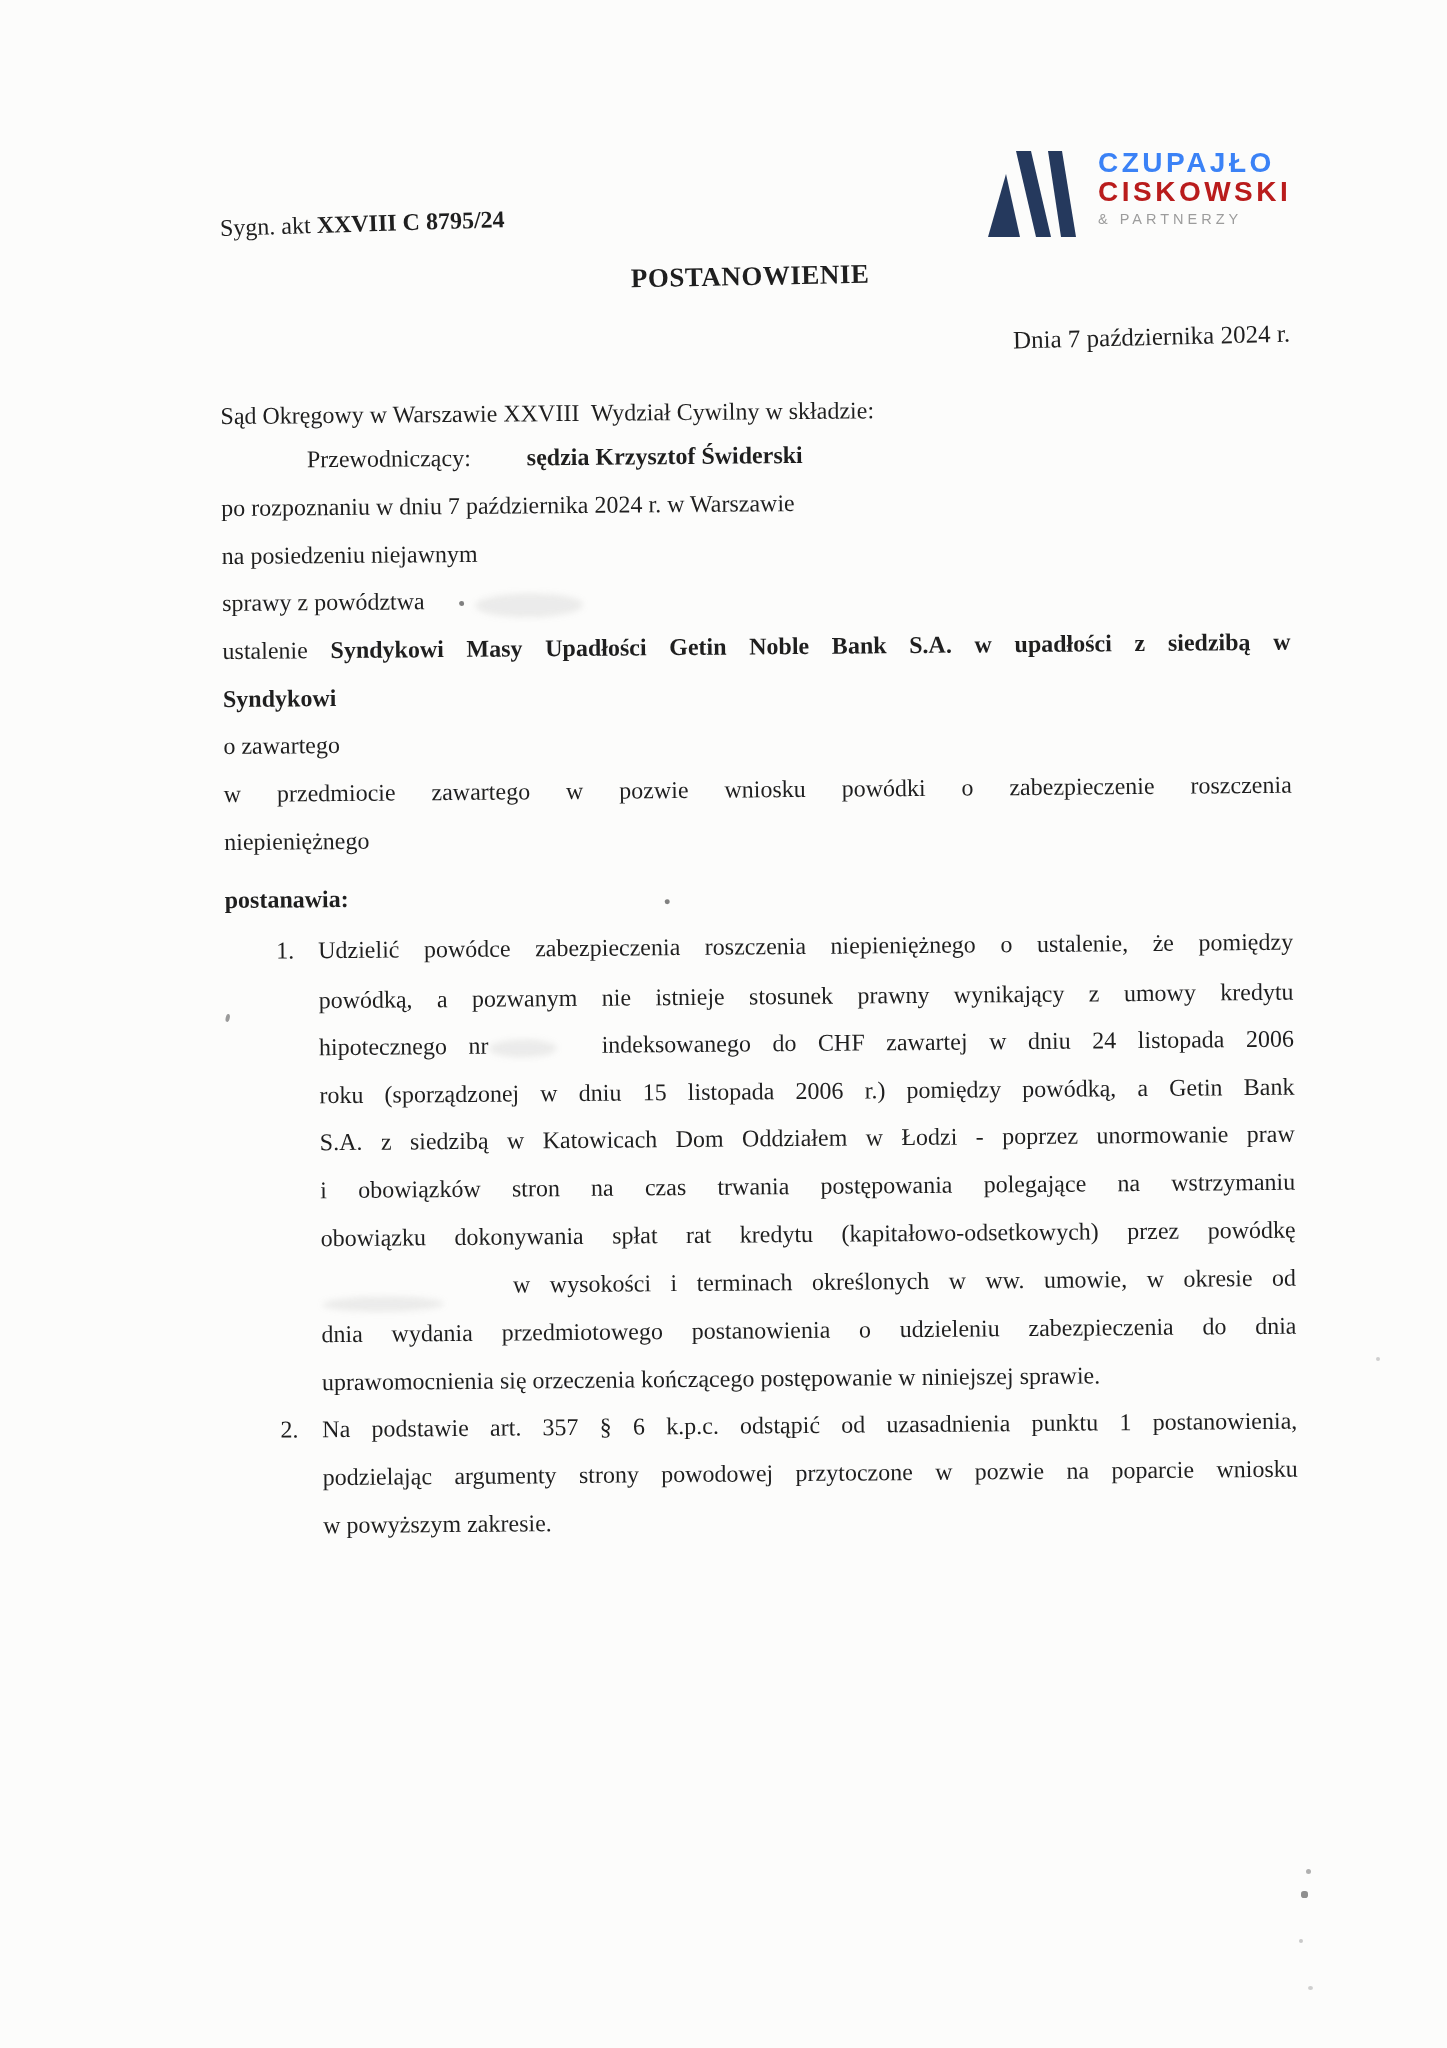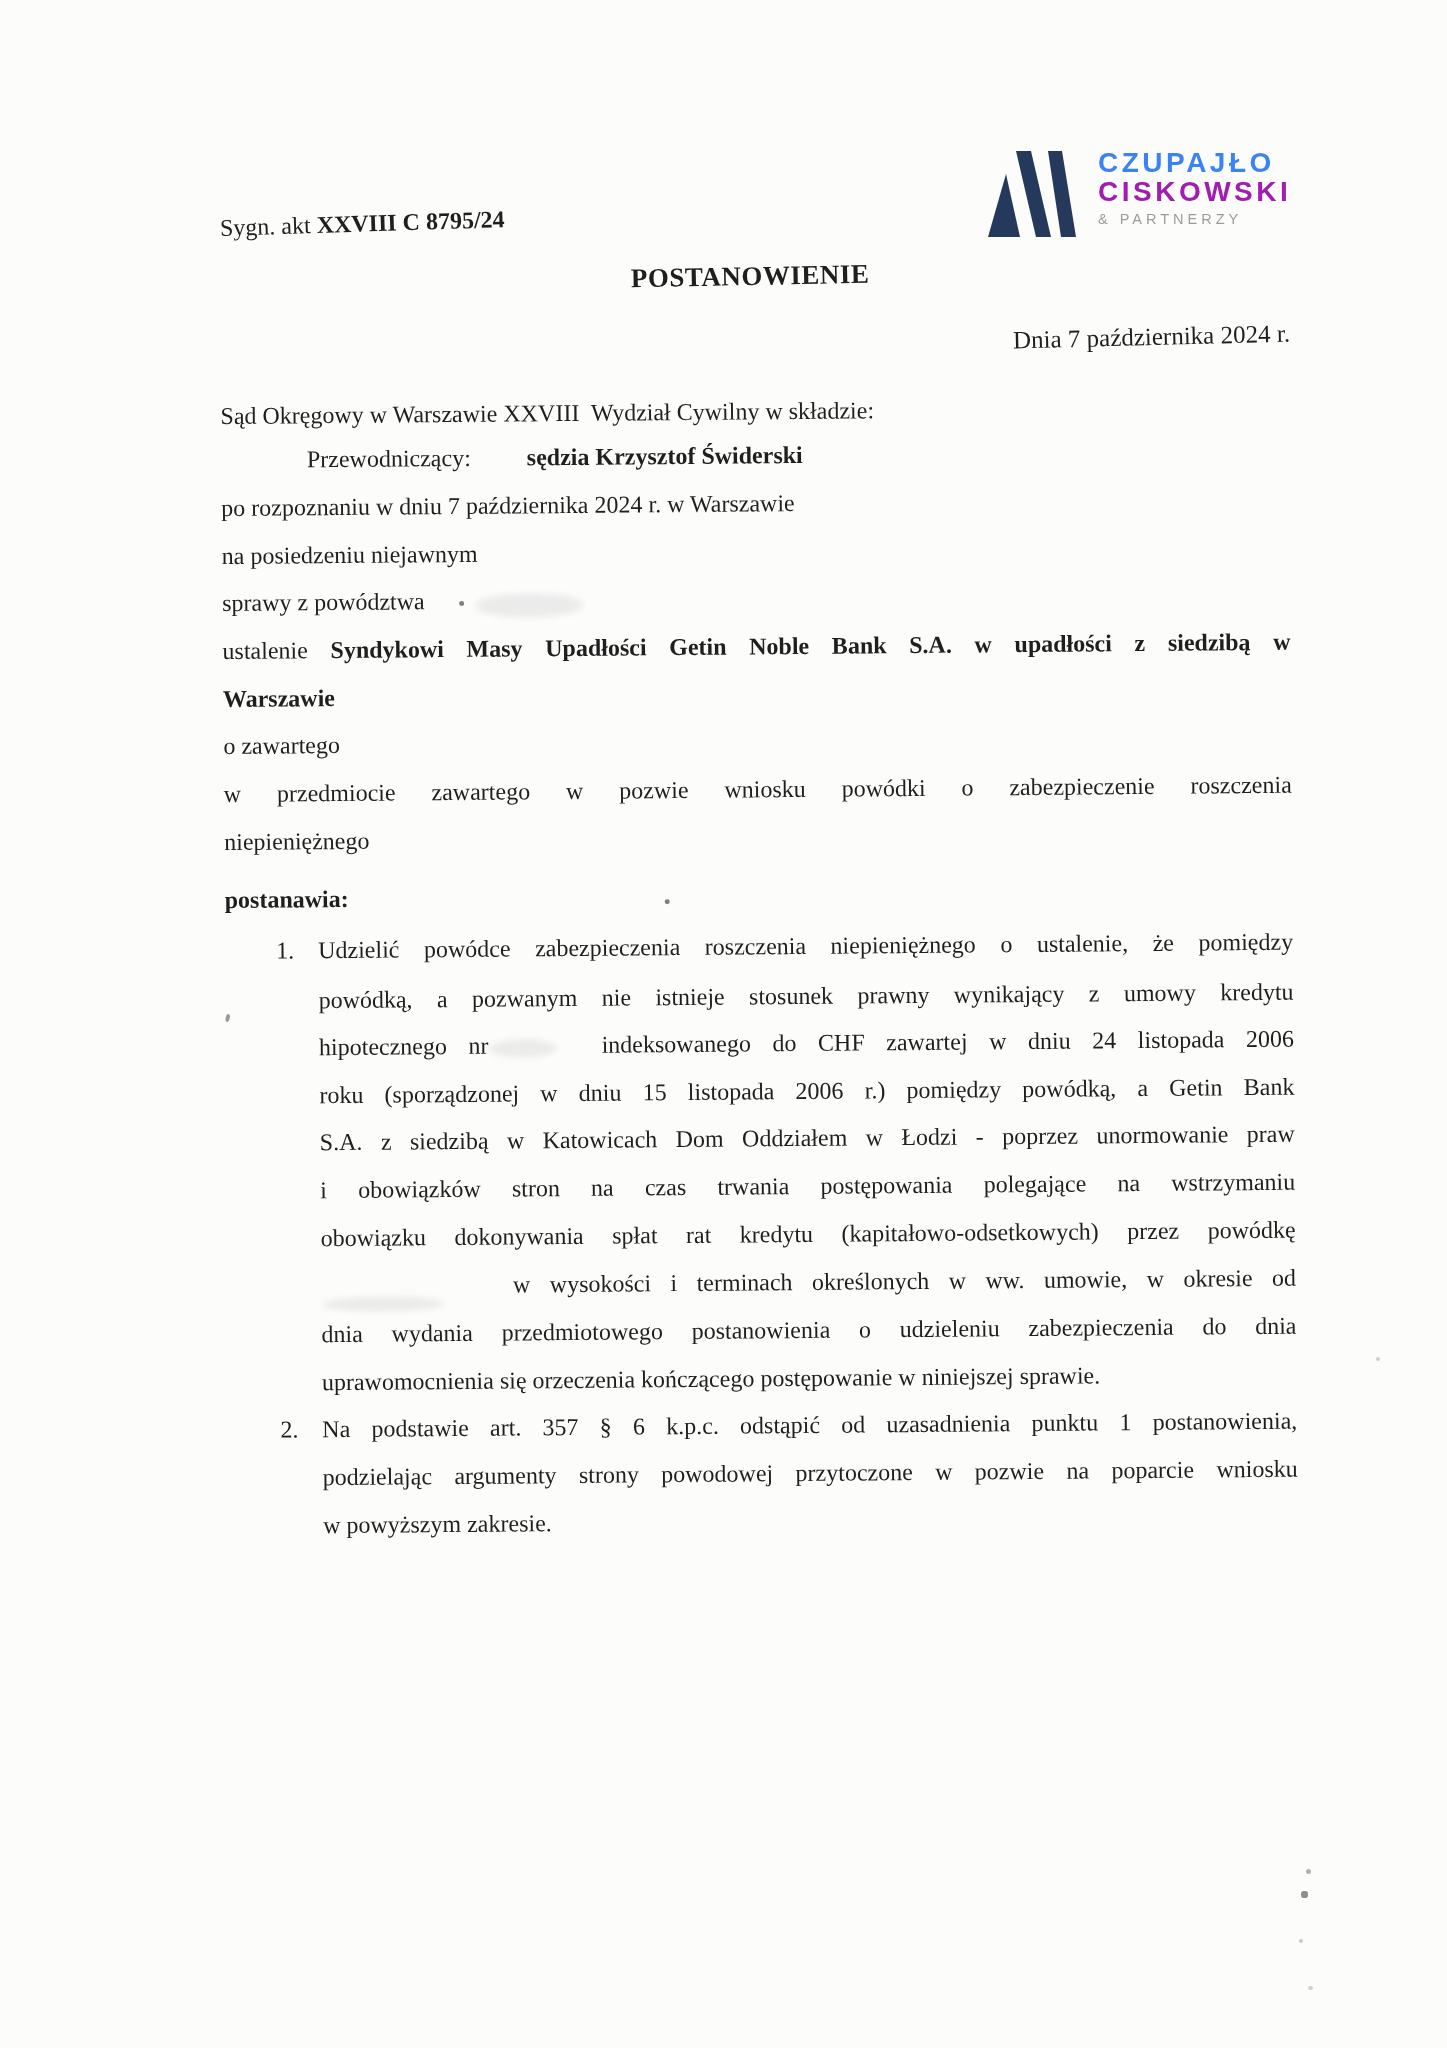--- a/index.html
+++ b/index.html
@@ -54,21 +54,21 @@
   </div>
 
   <div class="logo">
     <svg class="logo-mark navy" viewBox="0 0 88 86" xmlns="http://www.w3.org/2000/svg" style="color: rgb(37, 57, 93);">
       <polygon points="0,86 18,23 32,86" fill="currentColor"></polygon>
       <polygon points="28,0 43,0 63,86 48,86" fill="currentColor"></polygon>
       <polygon points="60,0 74,0 88,86 73,86" fill="currentColor"></polygon>
     </svg>
     <div class="logo-text">
       <div class="logo-name navy" style="color: #3b82f6;">CZUPAJŁO</div>
-      <div class="logo-name navy" style="color: #a21caf;">CISKOWSKI</div>
+      <div class="logo-name navy" style="color: #b91c1c;">CISKOWSKI</div>
       <div class="logo-partners gray-brand" style="color: rgb(156, 156, 156);">&amp; PARTNERZY</div>
     </div>
   </div>
 
   <div class="line doc-title">POSTANOWIENIE</div>
   <div class="line date-line">Dnia 7 października 2024 r.</div>
 
   <div class="body-block">
 
     <div class="line ml pre" style="top:395px;">Sąd Okręgowy w Warszawie XXVIII  Wydział Cywilny w składzie:</div>
@@ -78,21 +78,21 @@
     </div>
 
     <div class="line ml" style="top:487px;">po rozpoznaniu w dniu 7 października 2024 r. w Warszawie</div>
     <div class="line ml" style="top:535px;">na posiedzeniu niejawnym</div>
     <div class="line ml" style="top:582px;">sprawy z powództwa</div>
 
     <div class="line ml parw just" style="top:630px;">
       <span>ustalenie</span>
       <span class="b">Syndykowi Masy Upadłości Getin Noble Bank S.A. w upadłości z siedzibą w</span>
     </div>
-    <div class="line ml b" style="top:678px;">Warszawie</div>
+    <div class="line ml b" style="top:678px;">Syndykowi</div>
 
     <div class="line ml" style="top:725px;">o zawartego</div>
     <div class="line ml parw just" style="top:773px;">w przedmiocie zawartego w pozwie wniosku powódki o zabezpieczenie roszczenia</div>
     <div class="line ml" style="top:821px;">niepieniężnego</div>
 
     <div class="line ml b" style="top:879px;">postanawia:</div>
 
     <div class="line num" style="top:930px;">1.</div>
     <div class="line itext just" style="top:930px;">Udzielić powódce zabezpieczenia roszczenia niepieniężnego o ustalenie, że pomiędzy</div>
     <div class="line itext just" style="top:980px;">powódką, a pozwanym nie istnieje stosunek prawny wynikający z umowy kredytu</div>

